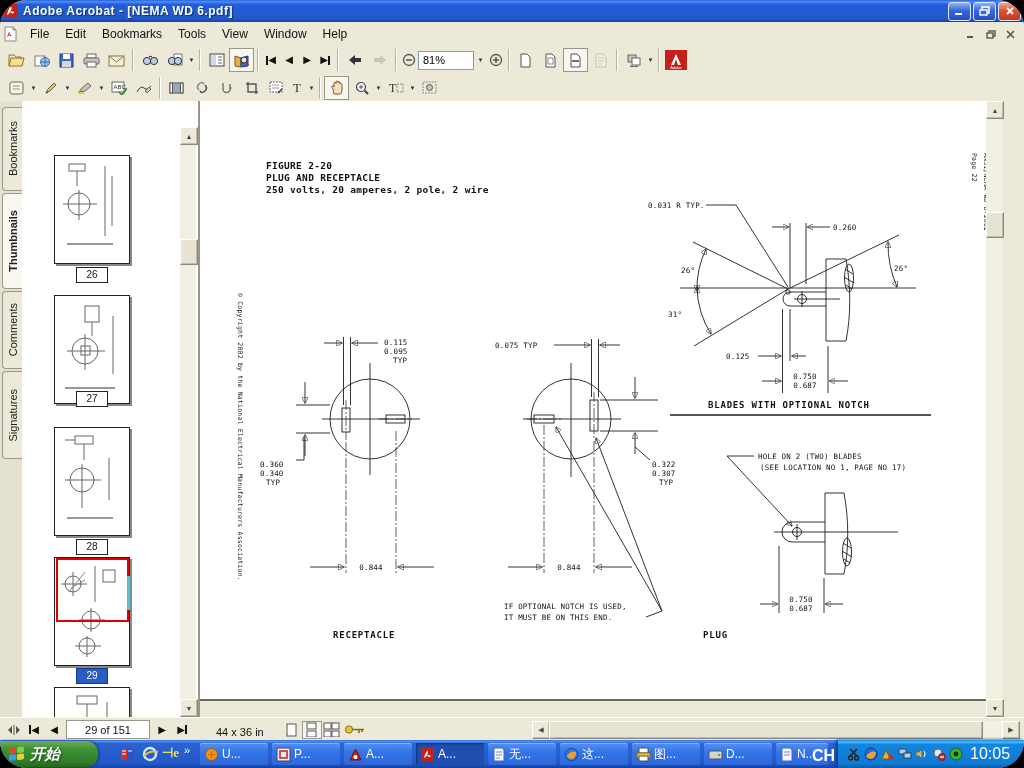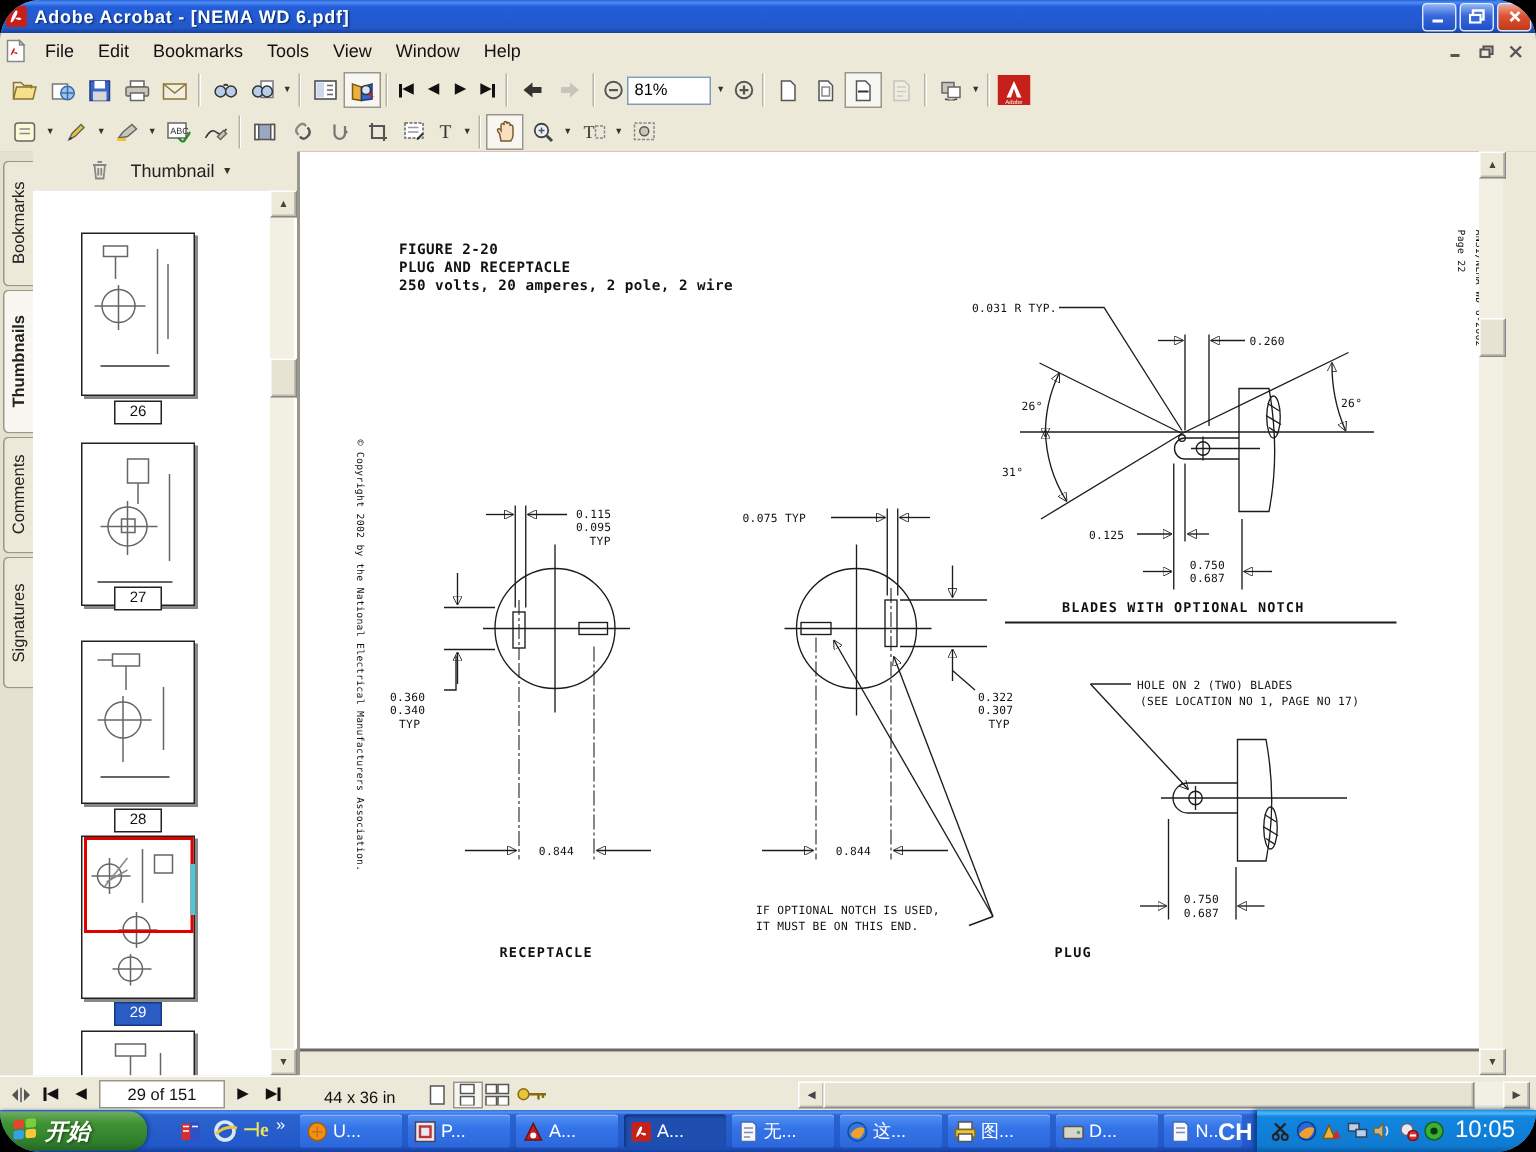--- a/index.html
+++ b/index.html
@@ -432,28 +432,20 @@
         </div>
       <div class="vtab" style="top:190px;height:76px">
           <span>Comments</span>
         </div>
       <div class="vtab" style="top:270px;height:86px">
           <span>Signatures</span>
         </div>
     </div>
 
     <div id="panel">
-      <div id="panel-header">
-        <span style="margin-left:38px"><svg width="13" height="14">
-              <path d="M3 4 H10 L9 13 H4 Z" fill="none" stroke="#888" stroke-width="1.2"></path>
-              <path d="M2 4 H11 M5 2 H8 M5.5 6 V11 M7.5 6 V11" stroke="#888" stroke-width="1.2"></path>
-            </svg></span>
-        <span style="margin-left:14px;font-size:12px;color:#222">Thumbnail</span>
-        <span class="ddarrow" style="margin-left:4px;font-size:7px">▼</span>
-      </div>
       <div id="thumb-list">
 
         <div class="thumb" style="top:28px">
           <svg width="72" height="105" viewBox="0 0 72 105">
               <g stroke="#666" fill="none" stroke-width="1">
                 <rect x="14" y="8" width="16" height="7"></rect>
                 <line x1="22" y1="15" x2="22" y2="30"></line>
                 <circle cx="24" cy="48" r="11"></circle>
                 <line x1="8" y1="48" x2="42" y2="48"></line>
                 <line x1="24" y1="34" x2="24" y2="64"></line>

